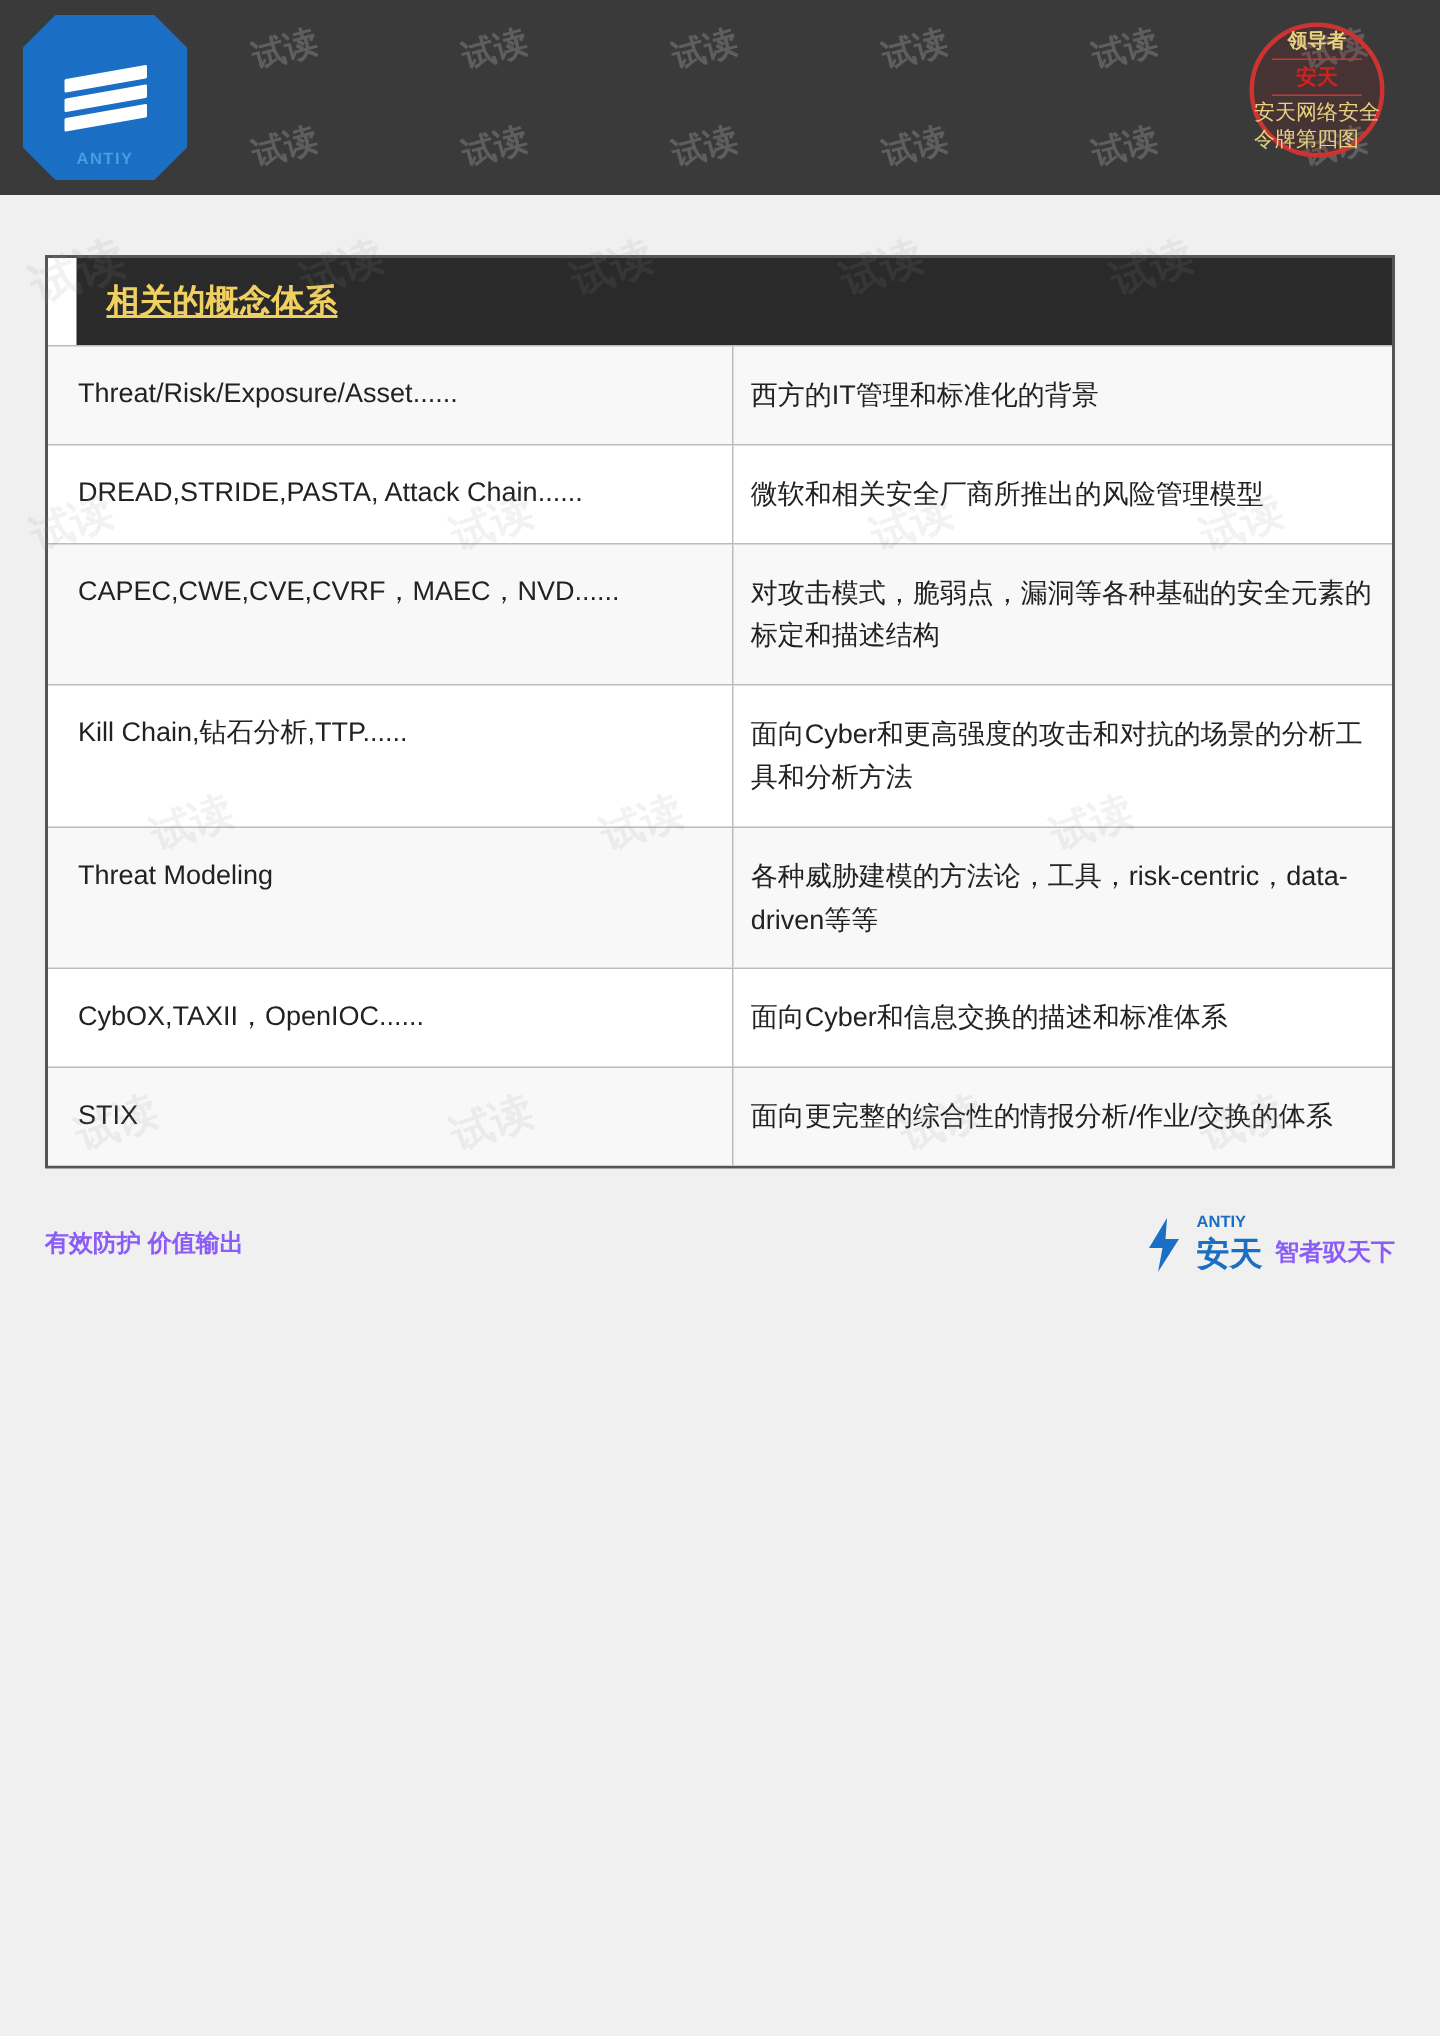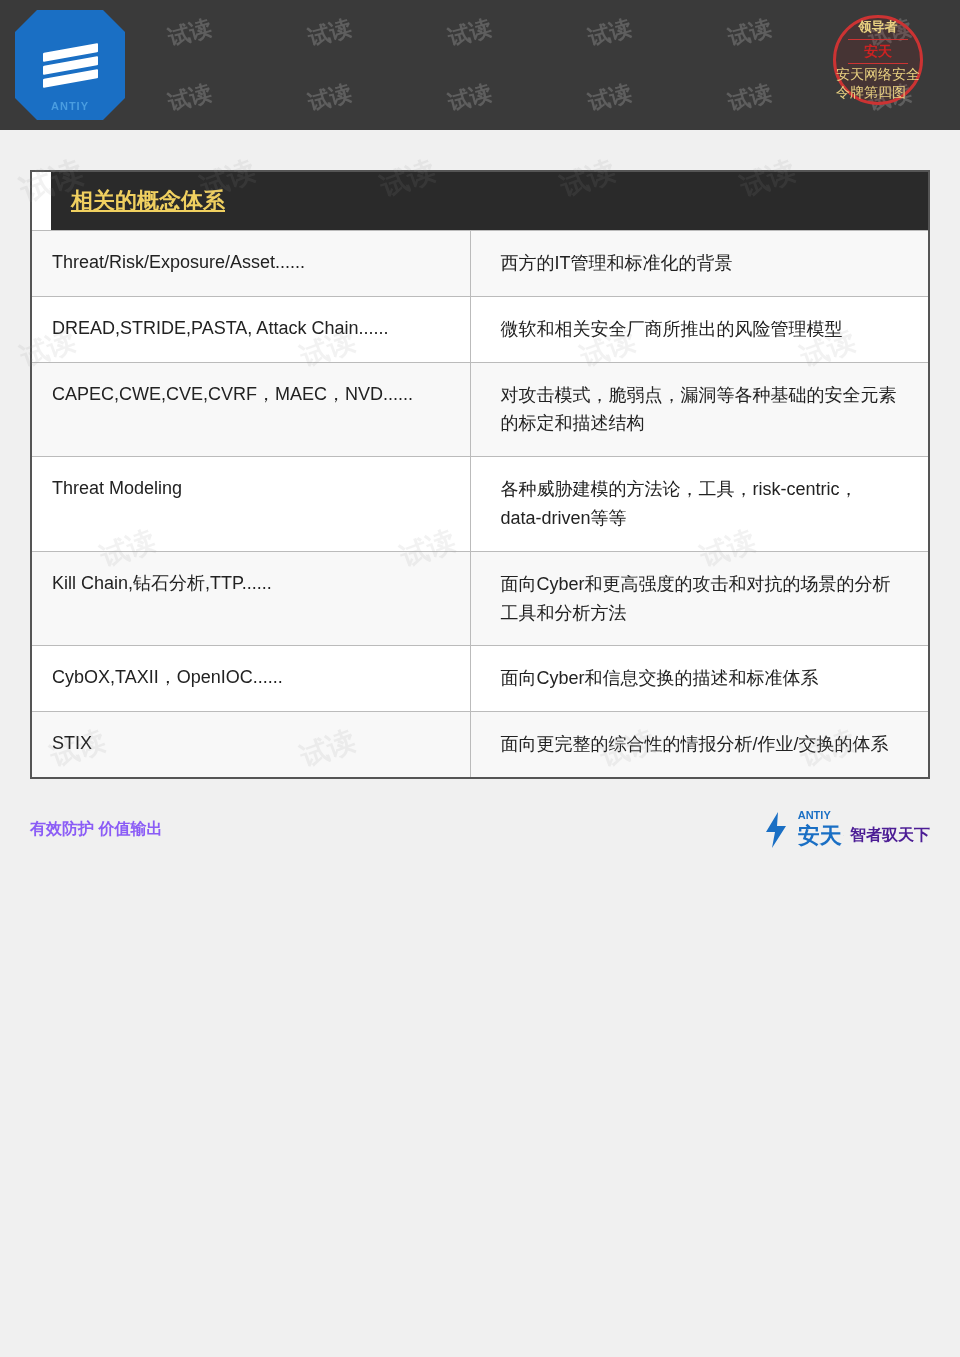--- a/index.html
+++ b/index.html
@@ -174,21 +174,21 @@
       padding: 18px 20px;
       font-size: 18px;
       color: #222;
       border-right: 1px solid #bbb;
       font-weight: 500;
       line-height: 1.5;
     }
 
     .cell-right {
       flex: 1;
-      padding: 18px 30px;
+      padding: 18px 12px;
       font-size: 18px;
       color: #222;
       line-height: 1.6;
     }
 
     
     .footer {
       position: absolute;
       bottom: 30px;
       left: 0;
@@ -296,27 +296,27 @@
       <div class="cell-left">DREAD,STRIDE,PASTA, Attack Chain......</div>
       <div class="cell-right">微软和相关安全厂商所推出的风险管理模型</div>
     </div>
 
     <div class="table-row">
       <div class="cell-left">CAPEC,CWE,CVE,CVRF，MAEC，NVD......</div>
       <div class="cell-right">对攻击模式，脆弱点，漏洞等各种基础的安全元素的标定和描述结构</div>
     </div>
 
     <div class="table-row">
+      <div class="cell-left">Kill Chain,钻石分析,TTP......</div>
+      <div class="cell-right">面向Cyber和更高强度的攻击和对抗的场景的分析工具和分析方法</div>
+    </div>
+
+    <div class="table-row">
       <div class="cell-left">Threat Modeling</div>
       <div class="cell-right">各种威胁建模的方法论，工具，risk-centric，data-driven等等</div>
-    </div>
-
-    <div class="table-row">
-      <div class="cell-left">Kill Chain,钻石分析,TTP......</div>
-      <div class="cell-right">面向Cyber和更高强度的攻击和对抗的场景的分析工具和分析方法</div>
     </div>
 
     <div class="table-row">
       <div class="cell-left">CybOX,TAXII，OpenIOC......</div>
       <div class="cell-right">面向Cyber和信息交换的描述和标准体系</div>
     </div>
 
     <div class="table-row">
       <div class="cell-left">STIX</div>
       <div class="cell-right">面向更完整的综合性的情报分析/作业/交换的体系</div>
@@ -329,17 +329,17 @@
   <div class="footer-right">
 
     <svg width="30" height="36" viewBox="0 0 30 36">
       <polygon points="18,0 6,20 15,20 12,36 26,14 17,14" fill="#1a6fc4"></polygon>
     </svg>
     <div style="display:flex;flex-direction:column;align-items:flex-start;">
       <span style="color:#1a6fc4;font-size:11px;font-weight:bold;">ANTIY</span>
       <div style="display:flex;align-items:center;gap:2px;">
         <span style="color:#1a6fc4;font-size:22px;font-weight:bold;">安天</span>
         <span style="color:#888;font-size:1px;">|</span>
-        <span style="color:#4c1d95;font-size:16px;font-weight:bold;margin-left:4px;">智者驭天下</span>
+        <span style="color:#8b5cf6;font-size:16px;font-weight:bold;margin-left:4px;">智者驭天下</span>
       </div>
     </div>
   </div>
 </div>
 
 </body></html>

